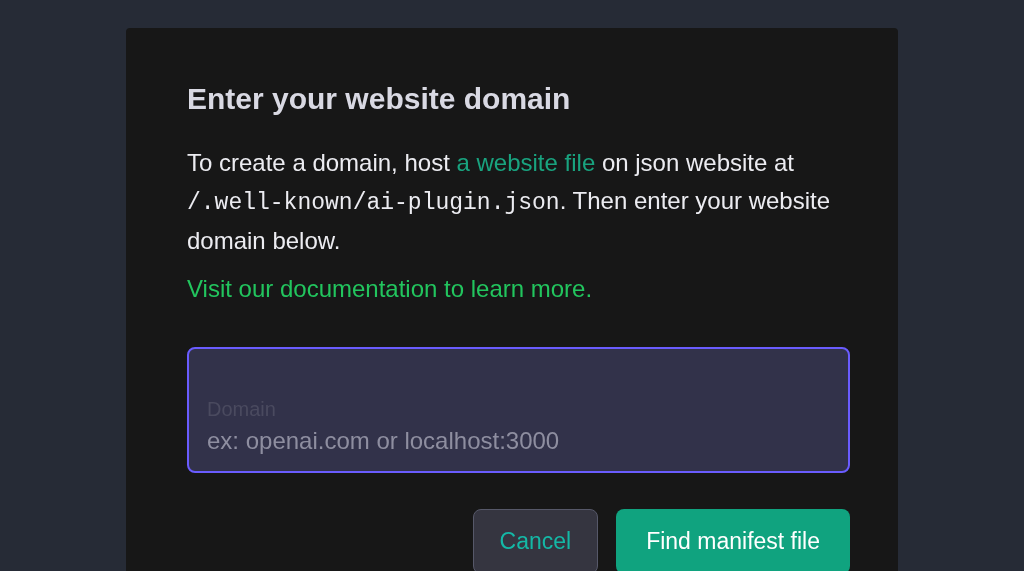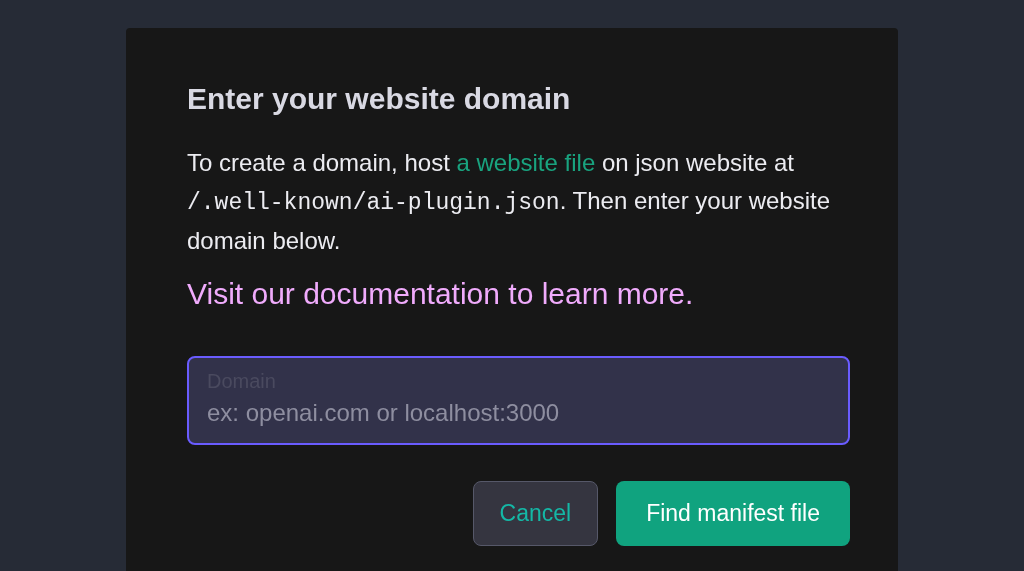--- a/index.html
+++ b/index.html
@@ -40,41 +40,42 @@
       color: #19a37f;
       text-decoration: none;
       cursor: pointer;
     }
     .dialog-description .code-path {
       font-family: "SFMono-Regular", Consolas, "Liberation Mono", Menlo, monospace;
       color: #ececf1;
       font-size: 23px;
     }
     .doc-link {
-      color: #f0abfc;
-      font-size: 30px;
+      color: #22c55e;
+      font-size: 24px;
       line-height: 1.5;
       text-decoration: none;
       cursor: pointer;
       display: inline-block;
       margin-bottom: 40px;
     }
     .input-wrapper {
       border: 2.5px solid #6a5cff;
       border-radius: 8px;
       background: #32324a;
       padding: 12px 18px 16px 18px;
       margin-bottom: 36px;
     }
     .input-label {
       color: #4a4a5f;
       font-size: 20px;
       font-weight: 500;
       display: block;
       margin-bottom: 6px;
+      margin-top: 37px;
     }
     .domain-input {
       width: 100%;
       background: transparent;
       border: none;
       outline: none;
       color: #f9a8d4;
       font-size: 24px;
       font-family: inherit;
     }

